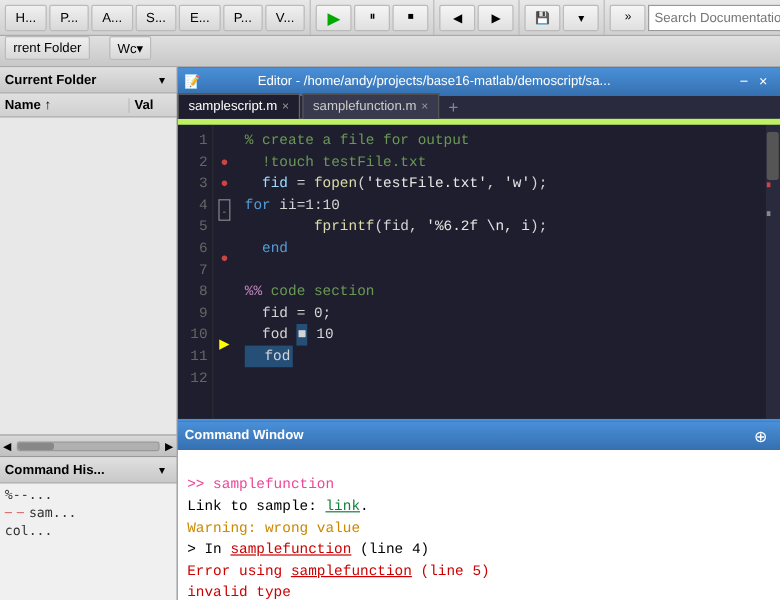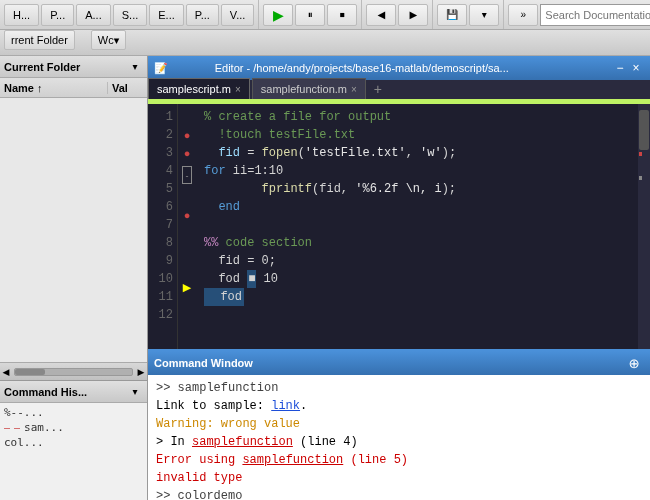--- a/index.html
+++ b/index.html
@@ -166,23 +166,23 @@
     .cmd-titlebar-title { flex: 1; font-weight: bold; }
     .cmd-titlebar-btn {
       background: none; border: none; color: white; cursor: pointer;
       width: 20px; height: 20px; display: flex; align-items: center; justify-content: center;
     }
     .cmd-content {
       flex: 1; background: white; font-family: 'Courier New', monospace;
       font-size: 12px; padding: 4px 8px; overflow: hidden; line-height: 18px;
     }
     .cmd-line { display: flex; align-items: baseline; white-space: pre; }
-    .cmd-prompt { color: #404040; }
+    .cmd-prompt { color: #ec4899; margin-top: 16px; }
     .cmd-text { color: #000; }
-    .cmd-link { color: #1d4ed8; text-decoration: underline; cursor: pointer; }
+    .cmd-link { color: #15803d; text-decoration: underline; cursor: pointer; }
     .cmd-warning { color: #cc8800; }
     .cmd-error-fn { color: #cc0000; text-decoration: underline; cursor: pointer; }
     .cmd-error-msg { color: #cc0000; }
   </style>
 </head>
 <body>
 
 <div id="toolbar">
   <div class="toolbar-group">
     <div class="tab-like">H...</div>

